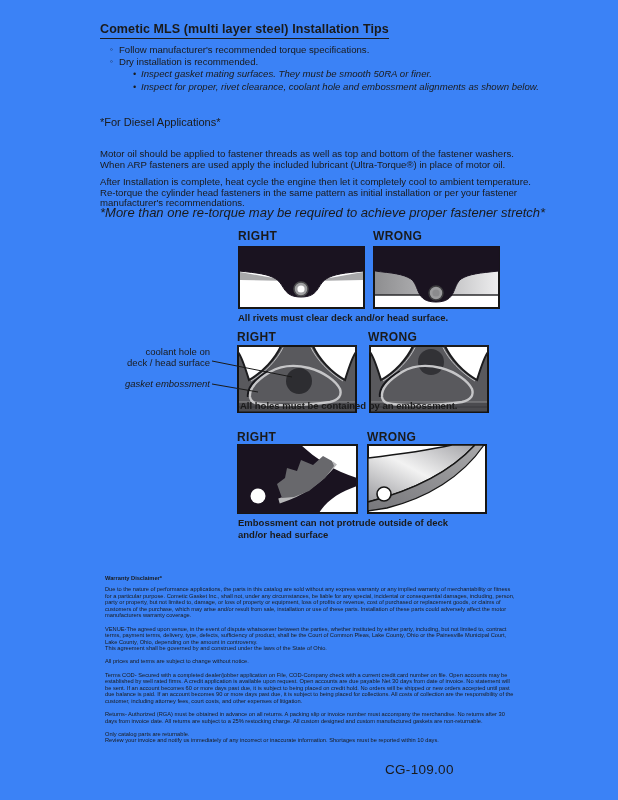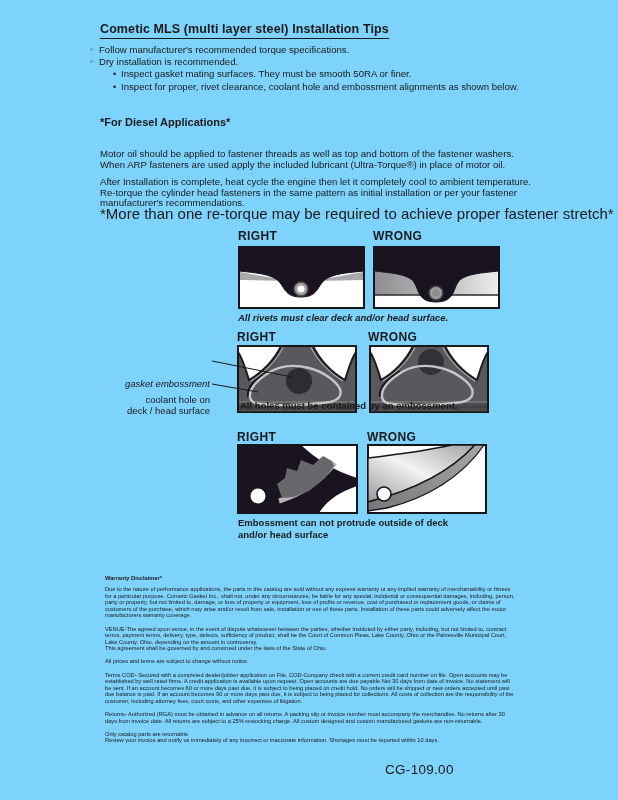--- a/index.html
+++ b/index.html
@@ -1,35 +1,35 @@
 <!DOCTYPE html>
 <html><head>
 <meta charset="utf-8">
 <style>
   html,body{margin:0;padding:0;background:#fff;}
   .page{
-    position:relative;width:618px;height:800px;background:#7dd3fc;overflow:hidden;
+    position:relative;width:618px;height:800px;background:#3b82f6;overflow:hidden;
     font-family:"Liberation Sans",sans-serif;color:#1a1a1a;
   }
   
   .title{
     position:absolute;left:100px;top:22px;font-size:12.5px;font-weight:bold;
     border-bottom:1.5px solid #1a1a1a;padding-bottom:2px;letter-spacing:.1px;
   }
   .tips{position:absolute;left:90px;top:44px;font-size:9.6px;line-height:12.2px;}
-  .tip-row{white-space:nowrap;}
+  .tip-row{white-space:nowrap;margin-left:20px;}
   .tip-row .marker{display:inline-block;width:9px;font-size:8px;vertical-align:1px;}
-  .tip-sub{padding-left:23px;}
+  .tip-sub{padding-left:23px;font-style:italic;}
   .tip-sub .marker{width:8px;font-size:9px;vertical-align:0;}
   
-  .diesel-heading{position:absolute;left:100px;top:116px;font-size:11px;font-weight:bold;}
+  .diesel-heading{position:absolute;left:100px;top:116px;font-size:11px;font-weight:normal;}
   .para{position:absolute;left:100px;width:438px;font-size:9.6px;line-height:10.6px;margin-top:16px;}
   .para1{top:133px;}
   .para2{top:161px;}
-  .note{position:absolute;left:100px;top:205px;font-size:15px;}
+  .note{position:absolute;left:100px;top:205px;font-size:13px;font-style:italic;}
   
   .rw-label{position:absolute;font-size:12px;font-weight:bold;text-align:left;letter-spacing:.4px;}
   .dbox{position:absolute;}
   .dbox svg{display:block;width:100%;height:100%;}
   .caption{position:absolute;font-size:9.5px;font-weight:bold;line-height:11.5px;}
   .diagram-label{position:absolute;font-size:9.5px;line-height:10.5px;text-align:right;}
   .overlay{position:absolute;left:0;top:0;pointer-events:none;}
   
   .legal{position:absolute;left:105px;top:575px;width:411px;font-size:5.7px;line-height:6.6px;}
   .legal .lhead{font-weight:bold;margin:0 0 4.5px 0;}
@@ -80,26 +80,26 @@
         </linearGradient>
       </defs>
       <rect x="1" y="1" width="125" height="61" fill="#ffffff" stroke="#161616" stroke-width="2"></rect>
       <rect x="2" y="26" width="123" height="23" fill="url(#g1)"></rect>
       <line x1="2" y1="49" x2="125" y2="49" stroke="#2a2a2c" stroke-width="1.3"></line>
       <path d="M1,1 H126 V25 C106,27 96,28 88,33 C79,40 84,56 63,56 C42,56 47,40 38,33 C30,28 20,27 1,25 Z" fill="#1a1320" stroke="#1a1320" stroke-width="1"></path>
       <circle cx="63" cy="47" r="7" fill="#9b9b9d" stroke="#3c3c3e" stroke-width="1.5"></circle>
       <circle cx="63" cy="47" r="3.6" fill="#8b8b8d"></circle>
     </svg>
   </div>
-  <div class="caption" style="left:238px;top:312px;font-style:italic;">All rivets must clear deck and/or head surface.</div>
+  <div class="caption" style="left:238px;top:312px;">All rivets must clear deck and/or head surface.</div>
 
   <div class="rw-label" style="left:237px;top:330px;width:120px;">RIGHT</div>
   <div class="rw-label" style="left:368px;top:330px;width:122px;">WRONG</div>
 
-  <div class="diagram-label" style="left:90px;top:347px;width:120px;margin-top:48px;">
+  <div class="diagram-label" style="left:90px;top:347px;width:120px;">
     <div>coolant hole on</div>
     <div>deck / head surface</div>
   </div>
   <div class="diagram-label" style="left:90px;top:379px;width:120px;font-style:italic;">gasket embossment</div>
 
   <div class="dbox" style="left:237px;top:345px;width:120px;height:68px;">
     <svg viewBox="0 0 120 68">
       <rect x="1" y="1" width="118" height="66" fill="#59595d" stroke="#141414" stroke-width="2"></rect>
       <rect x="2" y="57" width="116" height="9.5" fill="#4b4b4f"></rect>
       <line x1="2" y1="57" x2="118" y2="57" stroke="#8d8d8f" stroke-width="1"></line>

